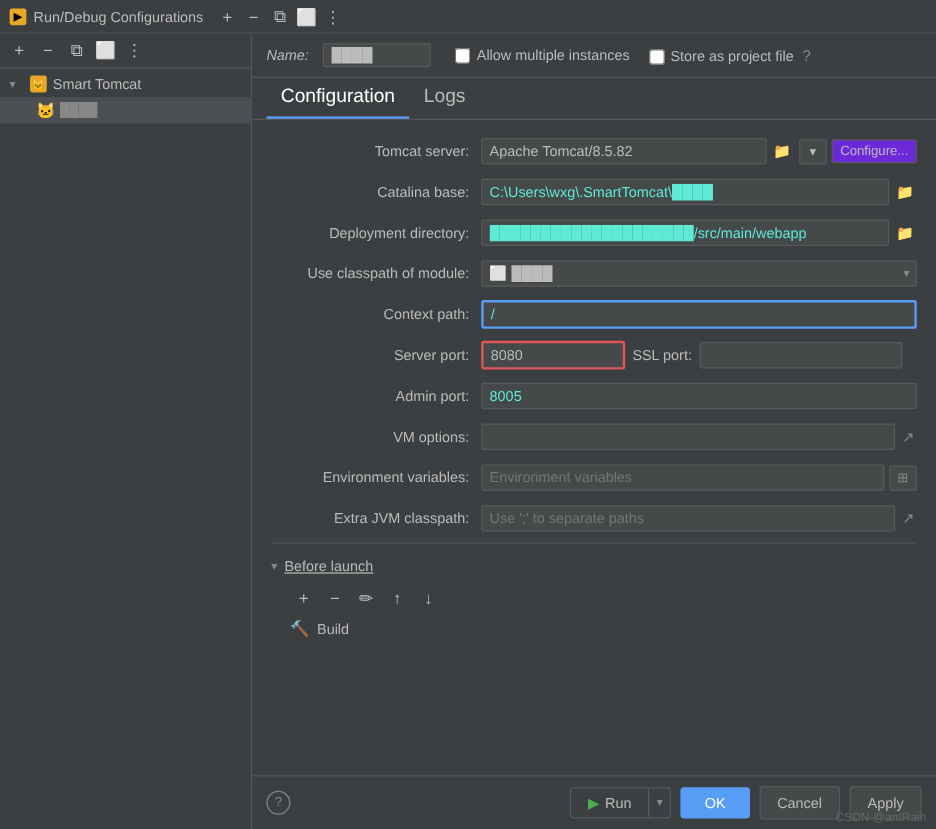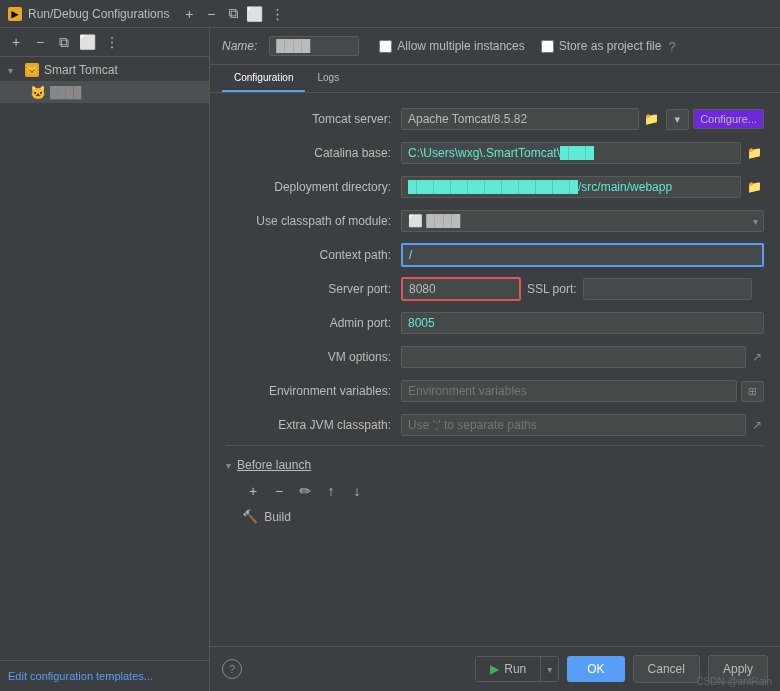--- a/index.html
+++ b/index.html
@@ -174,21 +174,21 @@
       outline: none;
     }
     .header-options {
       display: flex;
       align-items: center;
       gap: 16px;
       margin-left: 8px;
     }
     .checkbox-group {
       display: flex;
-      align-items: center;
+      align-items: flex-end;
       gap: 5px;
     }
     .checkbox-group input[type=checkbox] {
       accent-color: #589df6;
       width: 13px; height: 13px;
     }
     .checkbox-label {
       color: #bbbbbb;
       font-size: 12px;
     }
@@ -204,21 +204,21 @@
       display: flex;
       align-items: center;
       padding: 0 12px;
       border-bottom: 1px solid #555;
       flex-shrink: 0;
     }
     .tab {
       padding: 7px 12px;
       cursor: pointer;
       color: #bbbbbb;
-      font-size: 10px;
+      font-size: 16px;
       border-bottom: 2px solid transparent;
     }
     .tab.active {
       color: #fff;
       border-bottom: 2px solid #589df6;
     }
 
     
     .form-area {
       flex: 1;
@@ -573,23 +573,20 @@
           <span class="tree-label">Smart Tomcat</span>
         </div>
         <div class="tree-item tree-child selected">
           <span class="tree-icon">
             <span style="color:#e8a825; font-size:13px;">🐱</span>
           </span>
           <span class="tree-sublabel">████</span>
         </div>
       </div>
     </div>
-    <div class="sidebar-footer">
-      <a class="edit-templates-link">Edit configuration templates...</a>
-    </div>
   </div>
 
   <div class="content-area">
 
     <div class="header-row">
       <span class="name-label">Name:</span>
       <input class="name-input" value="████" style="">
       <div class="header-options">
         <div class="checkbox-group">
           <input type="checkbox" style="">

